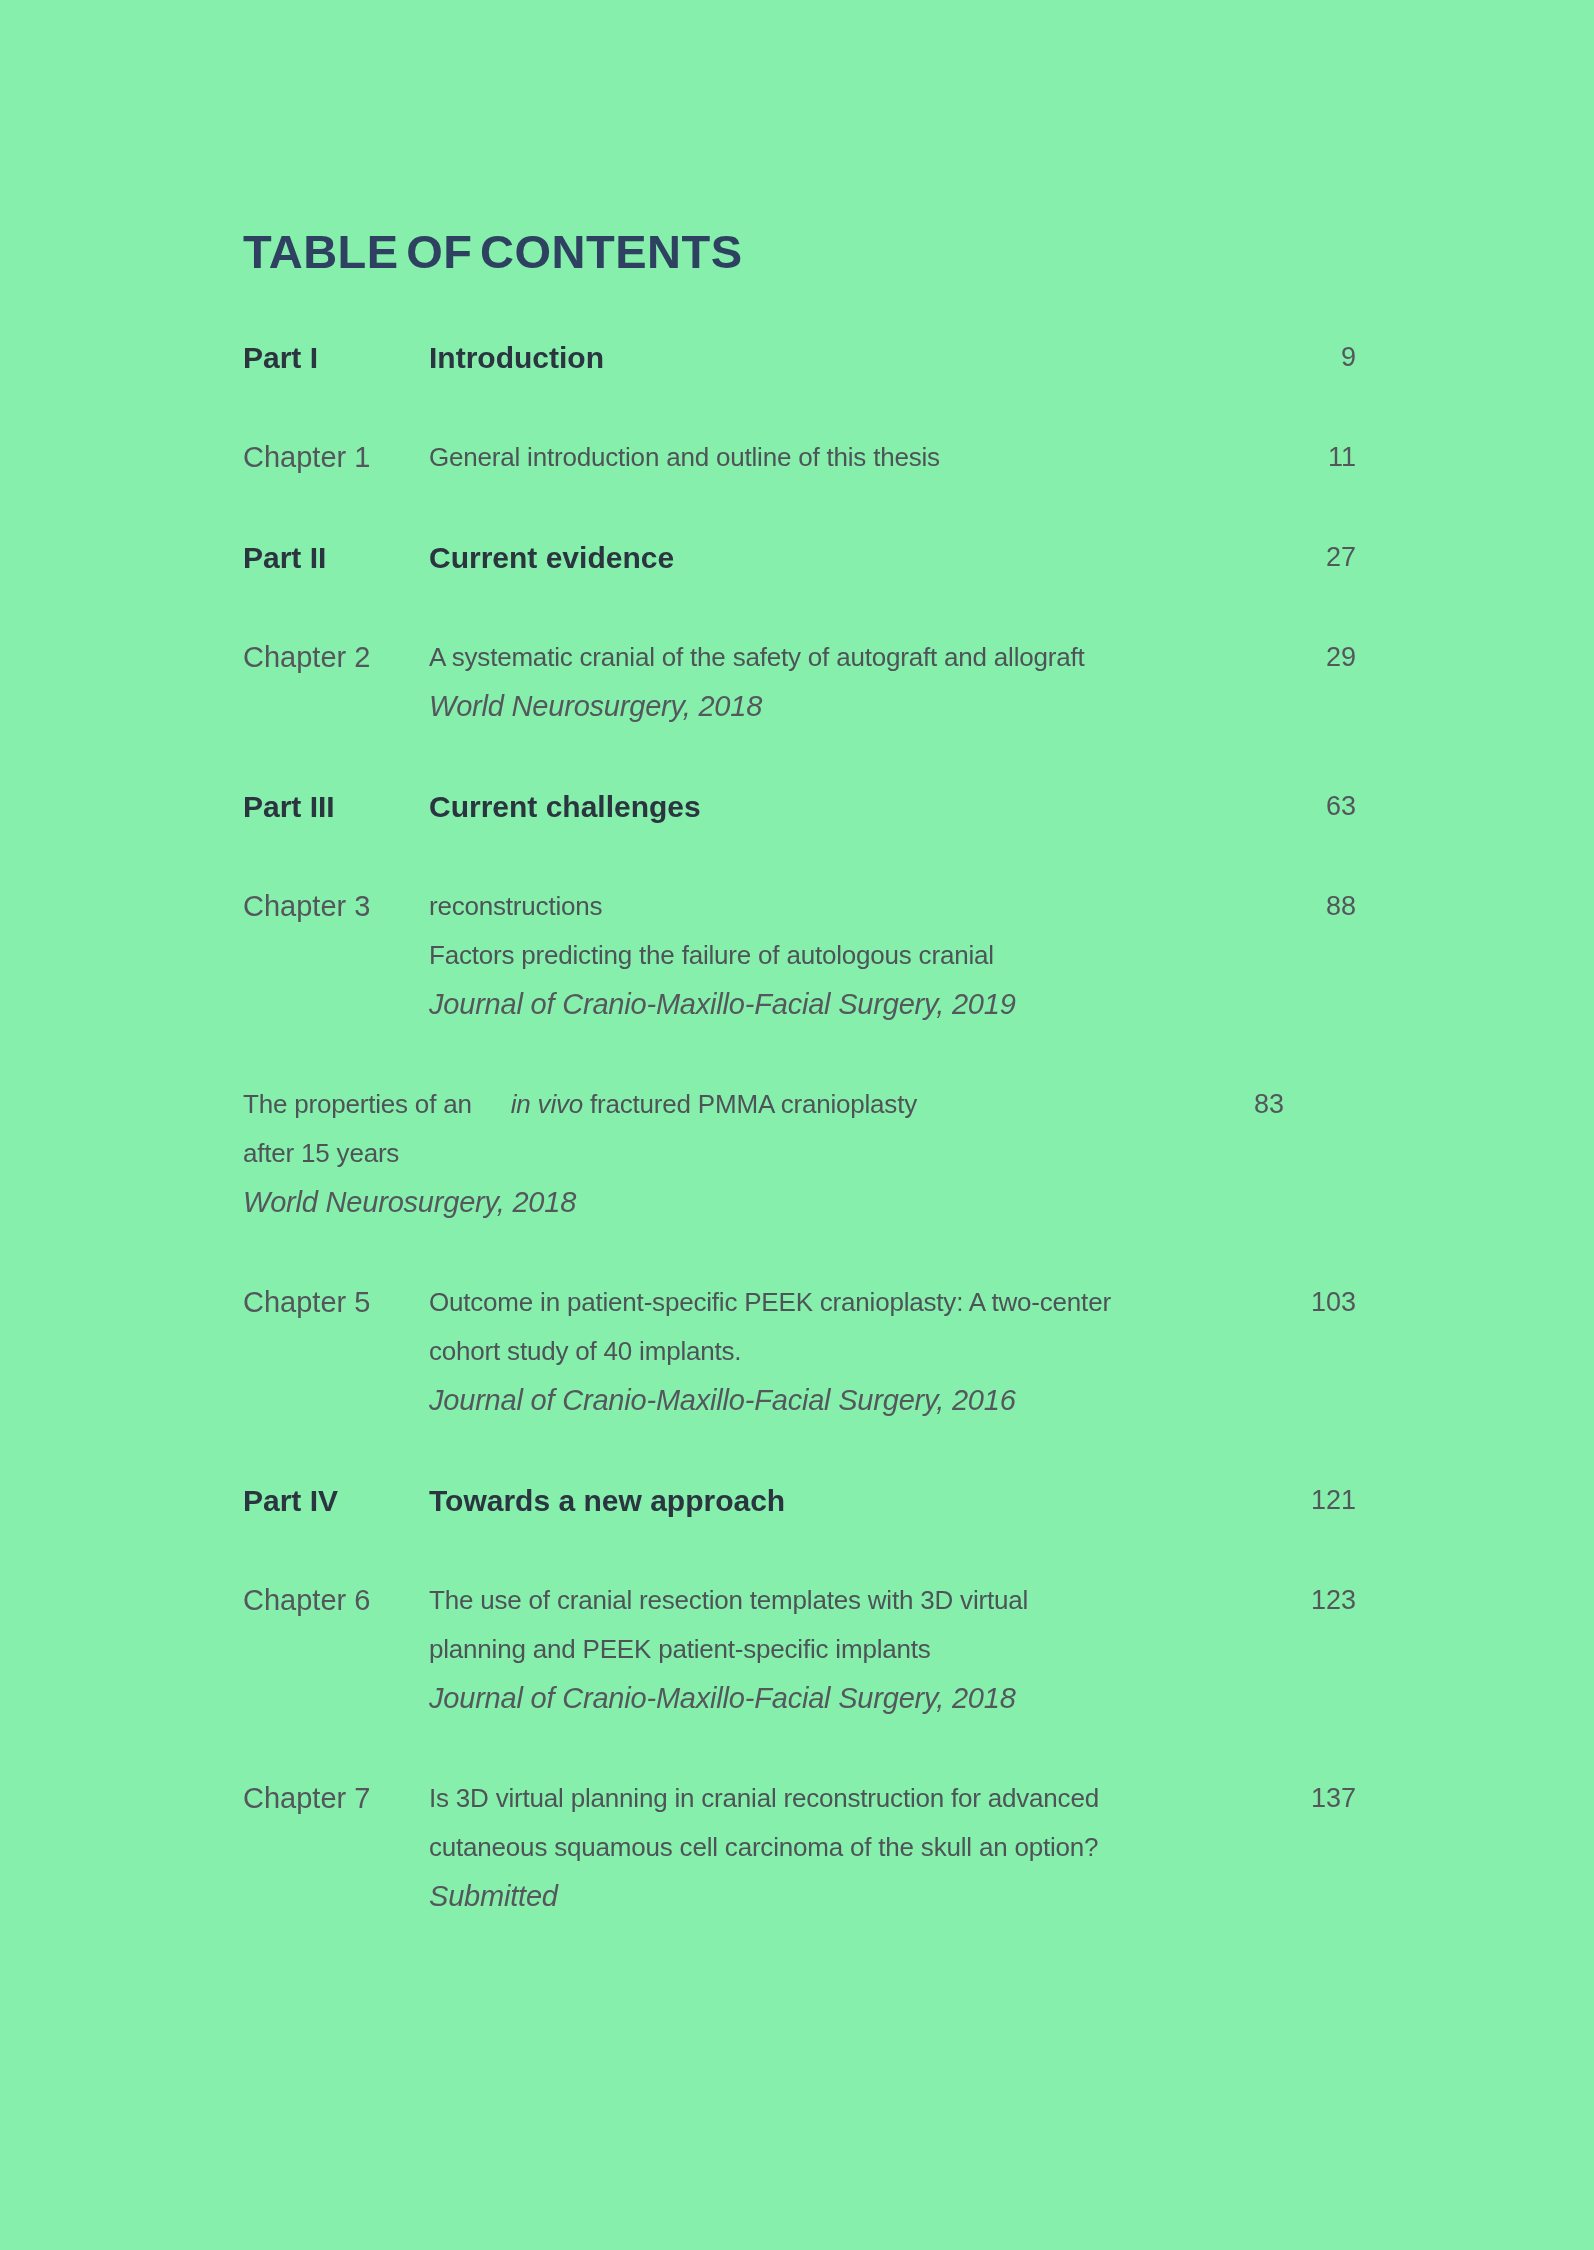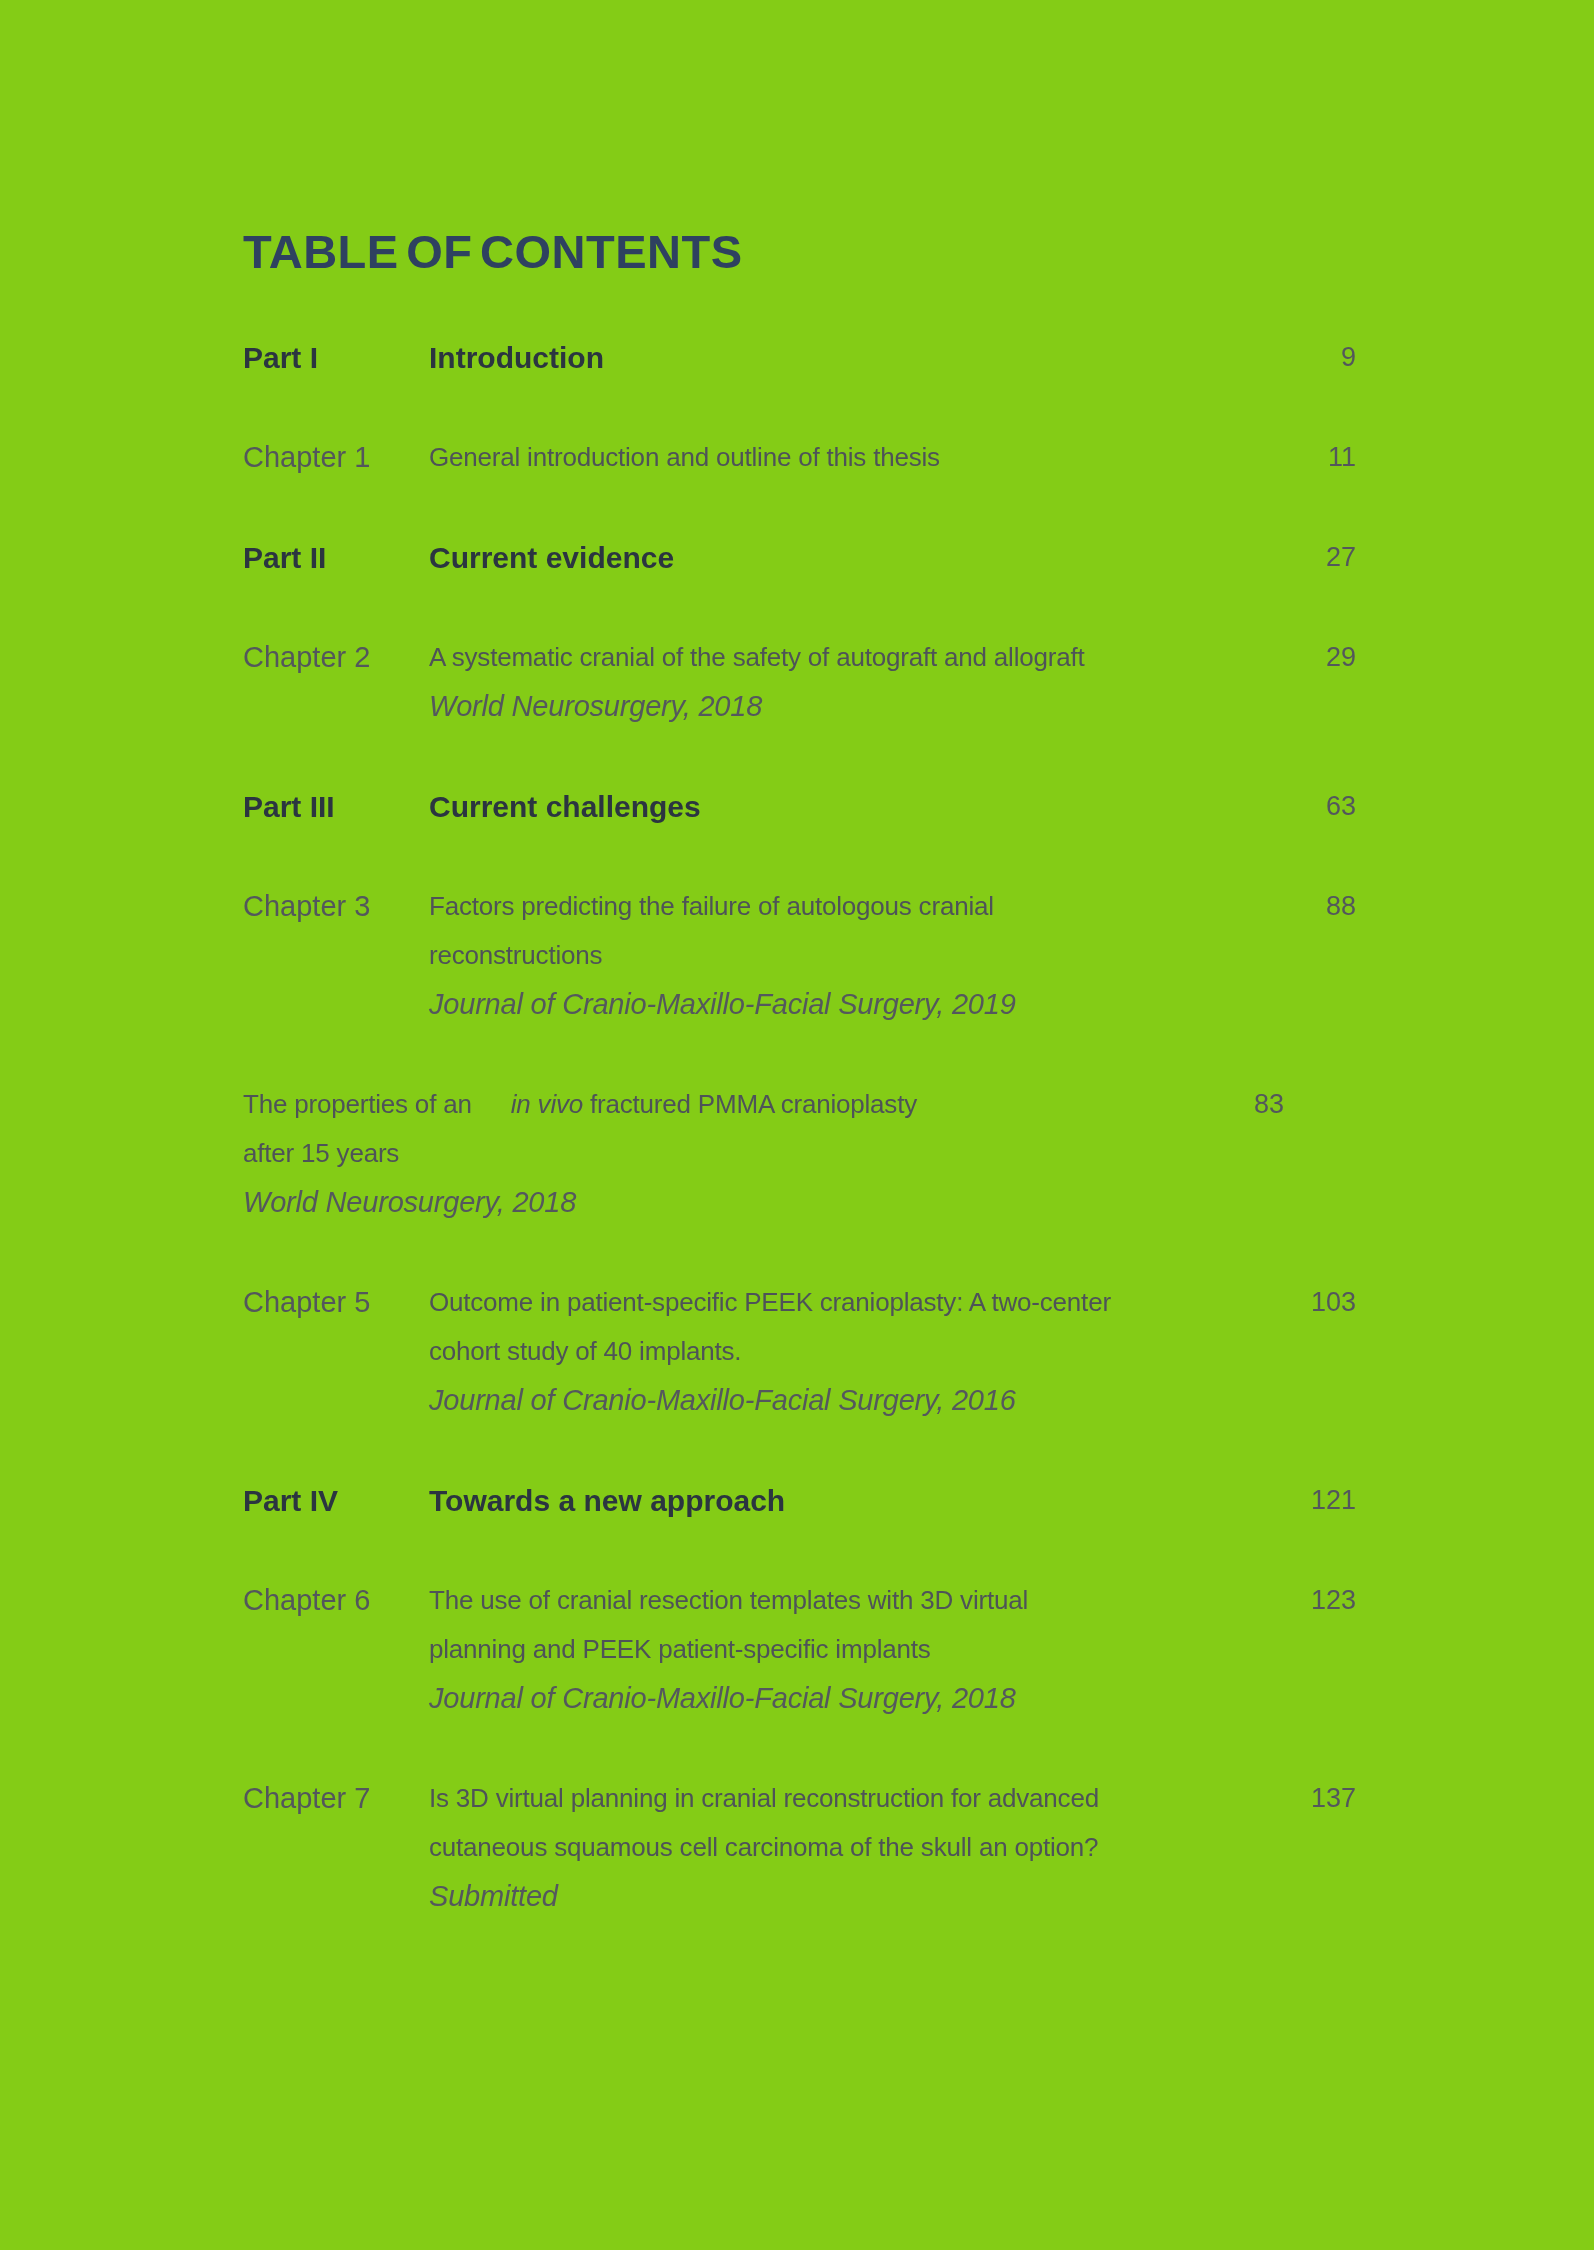--- a/index.html
+++ b/index.html
@@ -10,21 +10,21 @@
   body {
     width: 1594px;
     height: 2250px;
     font-family: "Liberation Sans", sans-serif;
     overflow: hidden;
   }
   .page {
     box-sizing: border-box;
     width: 1594px;
     height: 2250px;
-    background: #84cc16;
+    background: #86efac;
     padding: 228px 238px 0 243px;
   }
   .page-title {
     font-size: 47px;
     font-weight: 600;
     color: #2e4160;
     letter-spacing: 0.5px;
     word-spacing: -6px;
     line-height: 1;
     margin: 0 0 58px 0;
@@ -110,22 +110,22 @@
 
     <div class="row part">
       <div class="label-cell">Part III</div>
       <div class="content-cell">Current challenges</div>
       <div class="page-cell">63</div>
     </div>
 
     <div class="row chapter">
       <div class="label-cell">Chapter 3</div>
       <div class="content-cell">
+        <div class="chapter-line">reconstructions</div>
         <div class="chapter-line">Factors predicting the failure of autologous cranial</div>
-        <div class="chapter-line">reconstructions</div>
         <div class="journal-line">Journal of Cranio-Maxillo-Facial Surgery, 2019</div>
       </div>
       <div class="page-cell">88</div>
     </div>
 
     <div class="row chapter">
       <div class="content-cell">
         <div class="chapter-line"><span>The properties of an </span><span class="inline-italic">in vivo</span><span> fractured PMMA cranioplasty</span></div>
         <div class="chapter-line">after 15 years</div>
         <div class="journal-line">World Neurosurgery, 2018</div>

